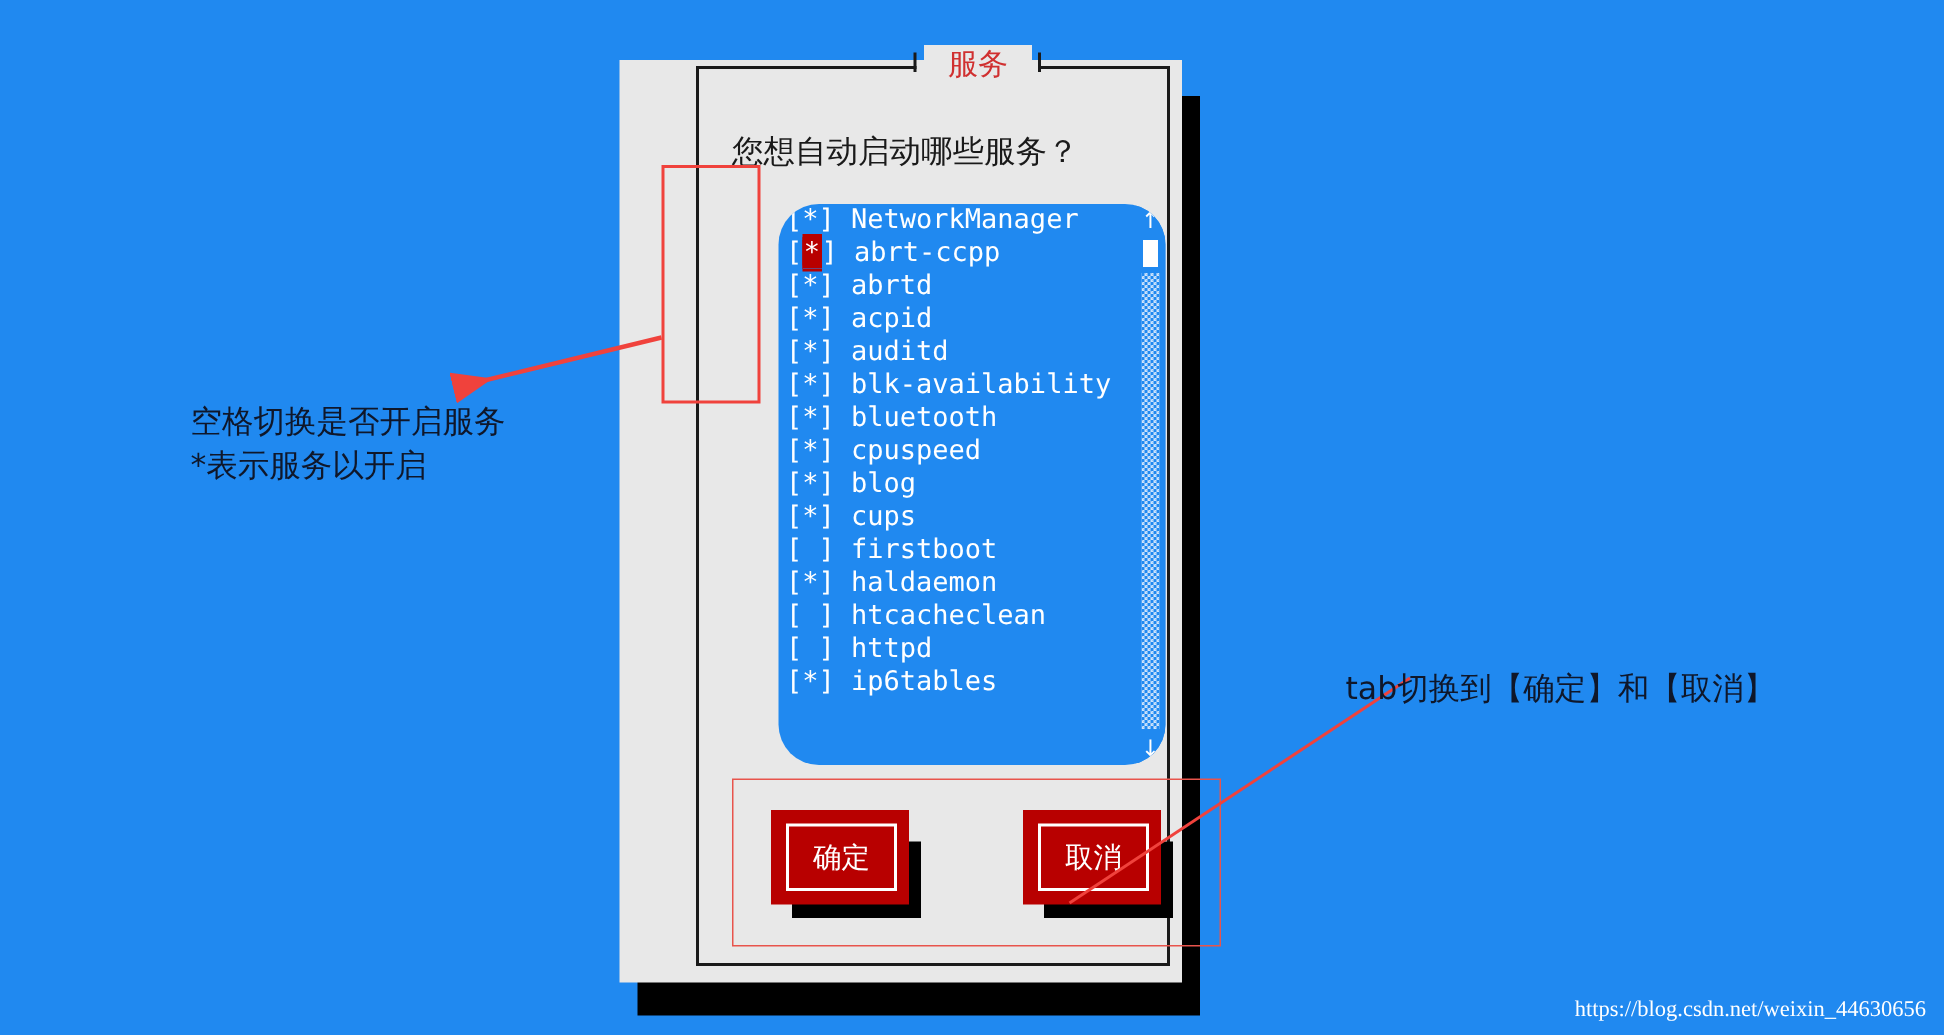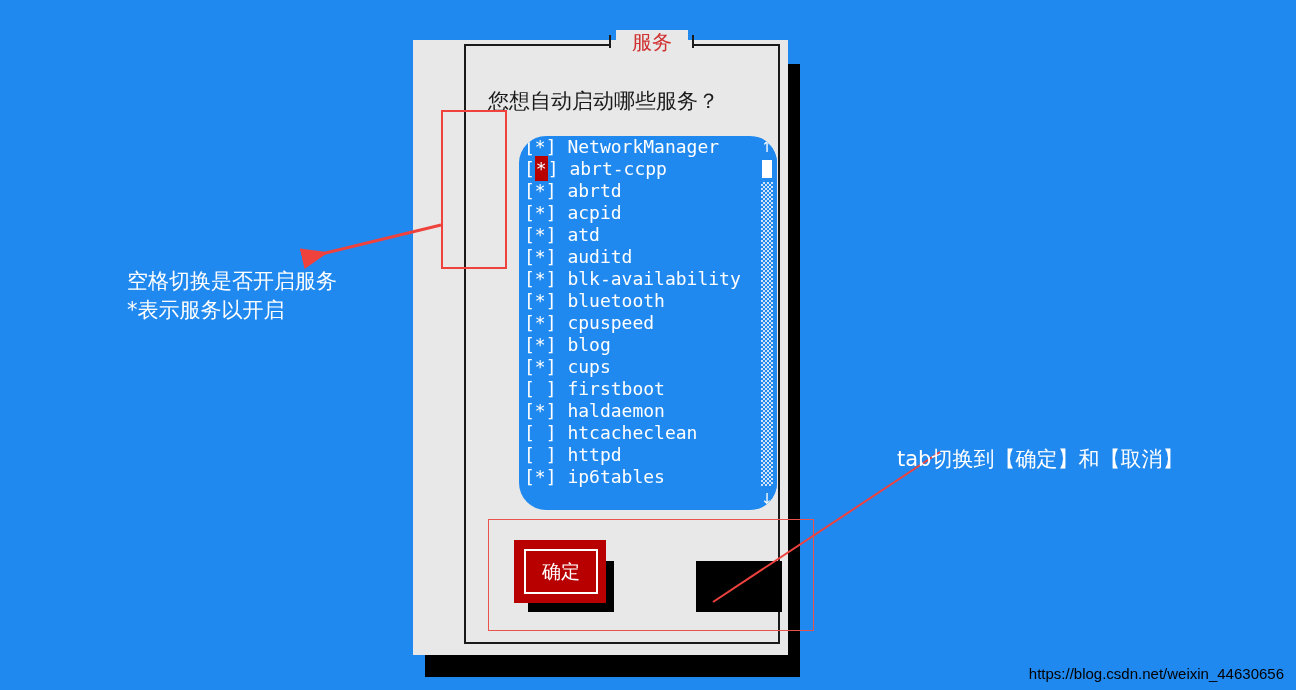--- a/index.html
+++ b/index.html
@@ -222,21 +222,21 @@
     left: 441px;
     top: 110px;
     width: 66px;
     height: 159px;
     border: 2px solid #f0423c;
     box-sizing: border-box;
     background: transparent;
   }
   .annot-text {
     position: absolute;
-    color: #ffffff;
+    color: #0f172a;
     font-family: "DejaVu Sans", sans-serif;
     white-space: nowrap;
   }
   #annot-left-text {
     left: 127px;
     top: 267px;
     font-size: 21px;
     line-height: 29px;
   }
   #annot-right-text {
@@ -251,22 +251,22 @@
     left: 0;
     top: 0;
     width: 1296px;
     height: 690px;
     pointer-events: none;
   }
   #watermark {
     position: absolute;
     right: 12px;
     bottom: 8px;
-    color: #000000;
-    font-family: Liberation Sans, sans-serif;
+    color: #ffffff;
+    font-family: Liberation Serif, serif;
     font-size: 15px;
     white-space: nowrap;
     text-align: center;
   }
 </style>
 </head>
 <body>
 
 <div id="dialog-shadow"></div>
 
@@ -279,21 +279,20 @@
     <div id="dialog-title">服务</div>
 
     <div id="dialog-heading">您想自动启动哪些服务？</div>
 
     <div id="services-listbox">
       <div id="services-rows">
           <div class="service-row"><span class="box-open">[</span><span class="mark">*</span><span class="box-close">]</span><span> </span><span class="service-name">NetworkManager</span></div>
           <div class="service-row cursor"><span class="box-open">[</span><span class="mark">*</span><span class="box-close">]</span><span> </span><span class="service-name">abrt-ccpp</span></div>
           <div class="service-row"><span class="box-open">[</span><span class="mark">*</span><span class="box-close">]</span><span> </span><span class="service-name">abrtd</span></div>
           <div class="service-row"><span class="box-open">[</span><span class="mark">*</span><span class="box-close">]</span><span> </span><span class="service-name">acpid</span></div>
-          <div class="service-row"><span class="box-open">[</span><span class="mark">*</span><span class="box-close">]</span><span> </span><span class="service-name">atd</span></div>
           <div class="service-row"><span class="box-open">[</span><span class="mark">*</span><span class="box-close">]</span><span> </span><span class="service-name">auditd</span></div>
           <div class="service-row"><span class="box-open">[</span><span class="mark">*</span><span class="box-close">]</span><span> </span><span class="service-name">blk-availability</span></div>
           <div class="service-row"><span class="box-open">[</span><span class="mark">*</span><span class="box-close">]</span><span> </span><span class="service-name">bluetooth</span></div>
           <div class="service-row"><span class="box-open">[</span><span class="mark">*</span><span class="box-close">]</span><span> </span><span class="service-name">cpuspeed</span></div>
           <div class="service-row"><span class="box-open">[</span><span class="mark">*</span><span class="box-close">]</span><span> </span><span class="service-name">blog</span></div>
           <div class="service-row"><span class="box-open">[</span><span class="mark">*</span><span class="box-close">]</span><span> </span><span class="service-name">cups</span></div>
           <div class="service-row"><span class="box-open">[</span><span class="mark"> </span><span class="box-close">]</span><span> </span><span class="service-name">firstboot</span></div>
           <div class="service-row"><span class="box-open">[</span><span class="mark">*</span><span class="box-close">]</span><span> </span><span class="service-name">haldaemon</span></div>
           <div class="service-row"><span class="box-open">[</span><span class="mark"> </span><span class="box-close">]</span><span> </span><span class="service-name">htcacheclean</span></div>
           <div class="service-row"><span class="box-open">[</span><span class="mark"> </span><span class="box-close">]</span><span> </span><span class="service-name">httpd</span></div>
@@ -310,20 +309,23 @@
 
     <div id="button-bar">
       <div class="dlg-button-wrap" id="ok-button-wrap">
         <div class="btn-shadow"></div>
         <div class="dlg-button">
           <div class="btn-inner">确定</div>
         </div>
       </div>
       <div class="dlg-button-wrap" id="cancel-button-wrap">
         <div class="btn-shadow"></div>
+        <div class="dlg-button">
+          <div class="btn-inner">取消</div>
+        </div>
       </div>
     </div>
 
   </div>
 </div>
 
 <div id="annot-checkbox-rect"></div>
 
 <svg id="annot-arrow-left" viewBox="0 0 1296 690">
   <defs>

